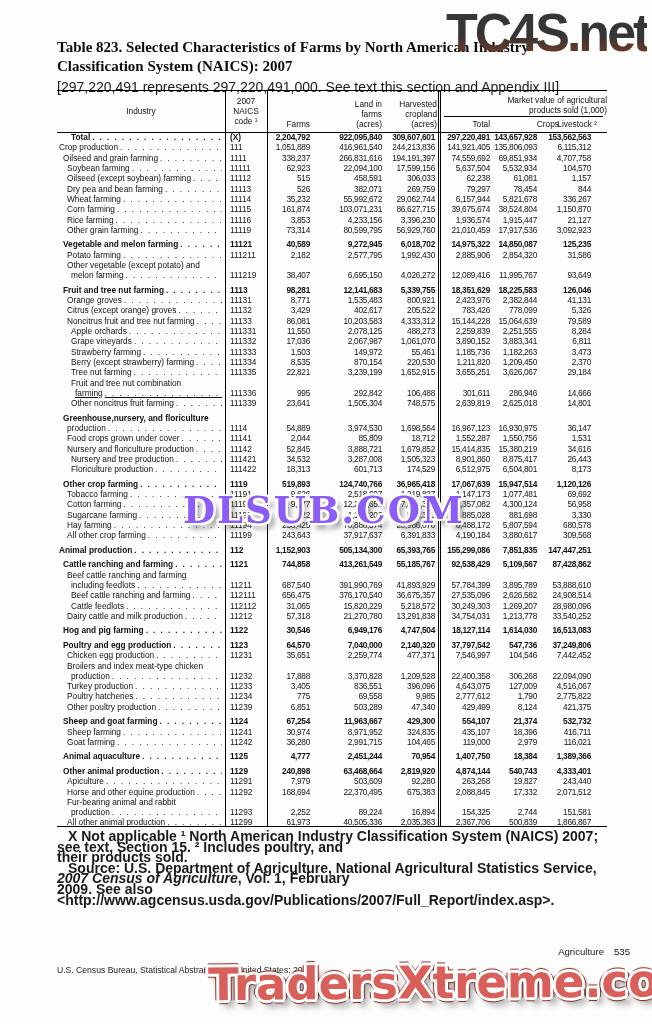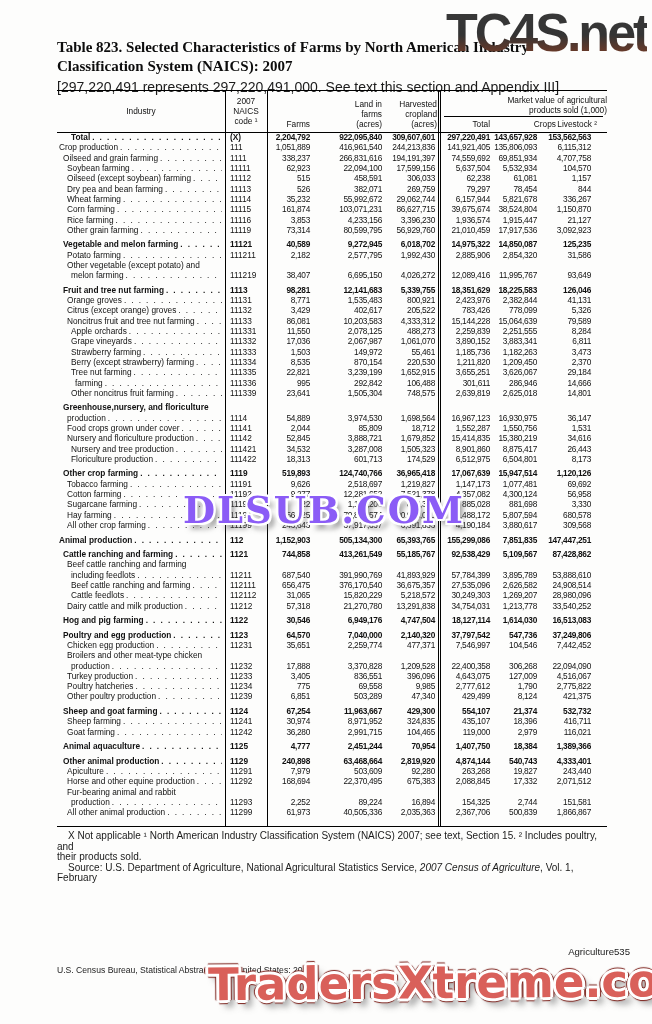--- a/index.html
+++ b/index.html
@@ -23,48 +23,48 @@
   .thead{position:absolute;left:0;top:0;width:550px;height:41px;border-bottom:1.1px solid #000;}
   .thead .abs{position:absolute;line-height:10px;}
   .h-industry{left:0;width:168px;top:15px;text-align:center;}
   .h-naics{left:168px;width:42px;top:5px;text-align:center;}
   .h-farms{left:210px;width:43px;top:28px;text-align:right;}
   .h-land{left:253px;width:72px;top:8px;text-align:right;}
   .h-harv{left:325px;width:55px;top:8px;text-align:right;}
   .h-mkt{left:384px;width:166px;top:4px;text-align:right;}
   .h-mkt-rule{position:absolute;left:387px;width:159px;top:25px;height:0.9px;background:#000;}
   .h-total{left:383px;width:50px;top:28px;text-align:right;}
-  .h-crops{left:433px;width:52px;top:28px;text-align:right;padding-left:14px;}
+  .h-crops{left:433px;width:69px;top:28px;text-align:right;}
   .h-live{left:486px;width:54px;top:28px;text-align:right;}
 
   
   .tbody{position:absolute;left:0;top:41px;width:550px;height:694px;overflow:hidden;}
   .trow{display:flex;height:10.32px;line-height:10.3px;align-items:baseline;}
   .trow.gap{margin-top:4.2px;font-weight:bold;}
   .trow.bold{font-weight:bold;}
   .ind{width:168px;box-sizing:border-box;display:flex;min-width:0;padding-right:3px;}
   .txt{white-space:nowrap;}
   .dots{flex:1 1 auto;min-width:4px;overflow:hidden;white-space:nowrap;letter-spacing:1.4px;padding-left:2px;}
   .lv0 .ind{padding-left:2px;}  .lv1 .ind{padding-left:6px;justify-content:space-between;}
   .lv2 .ind{padding-left:10px;} .lv3 .ind{padding-left:14px;}  .cont.lv1 .ind{padding-left:10px;}
-  .cont.lv2 .ind{padding-left:14px;align-items:flex-end;} .cont.lv3 .ind{padding-left:18px;}
+  .cont.lv2 .ind{padding-left:14px;align-items:flex-end;} .cont.lv3 .ind{padding-left:18px;text-decoration:underline;}
   .bold .ind{padding-left:14px;}
   .code{width:42px;box-sizing:border-box;padding-left:5px;}
   .num{box-sizing:border-box;text-align:right;letter-spacing:-0.3px;white-space:nowrap;}
   .n1{width:43px;} .n2{width:72px;} .n3{width:55px;padding-right:2px;}
   .sp{width:3px;} .n4{width:50px;} .n5{width:47px;} .n6{width:54px;}
 
   
-  .fnotes{position:absolute;left:57px;top:831px;width:552px;font-size:10px;line-height:10.6px;color:#1a1a1a;}
+  .fnotes{position:absolute;left:57px;top:831px;width:552px;font-size:14px;line-height:10.6px;color:#1a1a1a;font-weight:bold;}
   .fnotes .indent{text-indent:11px;}
   .it{font-style:italic;}
 
   
   .pageno{position:absolute;right:22px;top:946px;font-size:9.6px;color:#222;}
-  .pageno .n{margin-left:0;}
+  .pageno .n{margin-left:10px;}
   .credit{position:absolute;left:57px;top:965px;font-size:8.6px;color:#222;}
 
   
   .wm-top{position:absolute;left:446px;top:2px;font-size:52px;font-weight:900;letter-spacing:-3px;
           font-family:"Liberation Sans",sans-serif;transform:scaleY(1.04);
           background:linear-gradient(#3a3a3a 0%,#343434 55%,#6e3a28 85%,#8c4631 100%);
           -webkit-background-clip:text;background-clip:text;color:transparent;white-space:nowrap;}
   .wm-mid{position:absolute;left:183px;top:488px;font-size:37px;font-weight:bold;letter-spacing:2px;
           font-family:"DejaVu Serif",serif;color:#8b5cf6;white-space:nowrap;
           text-shadow:-2px 0 0 #fff,2px 0 0 #fff,0 -2px 0 #fff,0 2px 0 #fff,
@@ -430,20 +430,25 @@
           </div>
           <div class="code">111335</div>
           <div class="num n1">22,821</div>
           <div class="num n2">3,239,199</div>
           <div class="num n3">1,652,915</div>
           <div class="sp"></div>
           <div class="num n4">3,655,251</div>
           <div class="num n5">3,626,067</div>
           <div class="num n6">29,184</div>
         </div>
+        <div class="trow lv3">
+          <div class="ind">
+            <span class="txt">Fruit and tree nut combination</span>
+          </div>
+        </div>
         <div class="trow lv3 cont">
           <div class="ind">
             <span class="txt">farming</span>
             <span class="dots"> . . . . . . . . . . . . . . . . . . . . . . . . . . . . . . . . . . . . . . . . . . . . . . . . . . . . . . . . . . . .</span>
           </div>
           <div class="code">111336</div>
           <div class="num n1">995</div>
           <div class="num n2">292,842</div>
           <div class="num n3">106,488</div>
           <div class="sp"></div>
@@ -750,21 +755,21 @@
           <div class="num n1">35,651</div>
           <div class="num n2">2,259,774</div>
           <div class="num n3">477,371</div>
           <div class="sp"></div>
           <div class="num n4">7,546,997</div>
           <div class="num n5">104,546</div>
           <div class="num n6">7,442,452</div>
         </div>
         <div class="trow lv2">
           <div class="ind">
-            <span class="txt">Broilers and other meat-type chicken</span>
+            <span class="txt">Broilers and index meat-type chicken</span>
           </div>
         </div>
         <div class="trow lv2 cont">
           <div class="ind">
             <span class="txt">production</span>
             <span class="dots"> . . . . . . . . . . . . . . . . . . . . . . . . . . . . . . . . . . . . . . . . . . . . . . . . . . . . . . . . . . . .</span>
           </div>
           <div class="code">11232</div>
           <div class="num n1">17,888</div>
           <div class="num n2">3,370,828</div>
@@ -947,20 +952,21 @@
           <div class="num n5">500,839</div>
           <div class="num n6">1,866,867</div>
         </div>
       </div>
   </div>
 
   <div class="fnotes">
     <div class="indent">X Not applicable ¹ North American Industry Classification System (NAICS) 2007; see text, Section 15. ² Includes poultry, and</div>
     <div>their products sold.</div>
     <div class="indent"><span>Source: U.S. Department of Agriculture, National Agricultural Statistics Service, </span><span class="it">2007 Census of Agriculture</span><span>, Vol. 1, February</span></div>
+    <div>2009. See also &lt;http://www.agcensus.usda.gov/Publications/2007/Full_Report/index.asp&gt;.</div>
   </div>
 
   <div class="pageno"><span>Agriculture</span><span class="n">535</span></div>
   <div class="credit">U.S. Census Bureau, Statistical Abstract of the United States: 2012</div>
 
   <div class="wm-top">TC4S.net</div>
   <div class="wm-mid">DLSUB.COM</div>
   <div class="wm-bot">TradersXtreme.com</div>
 
 </div>

